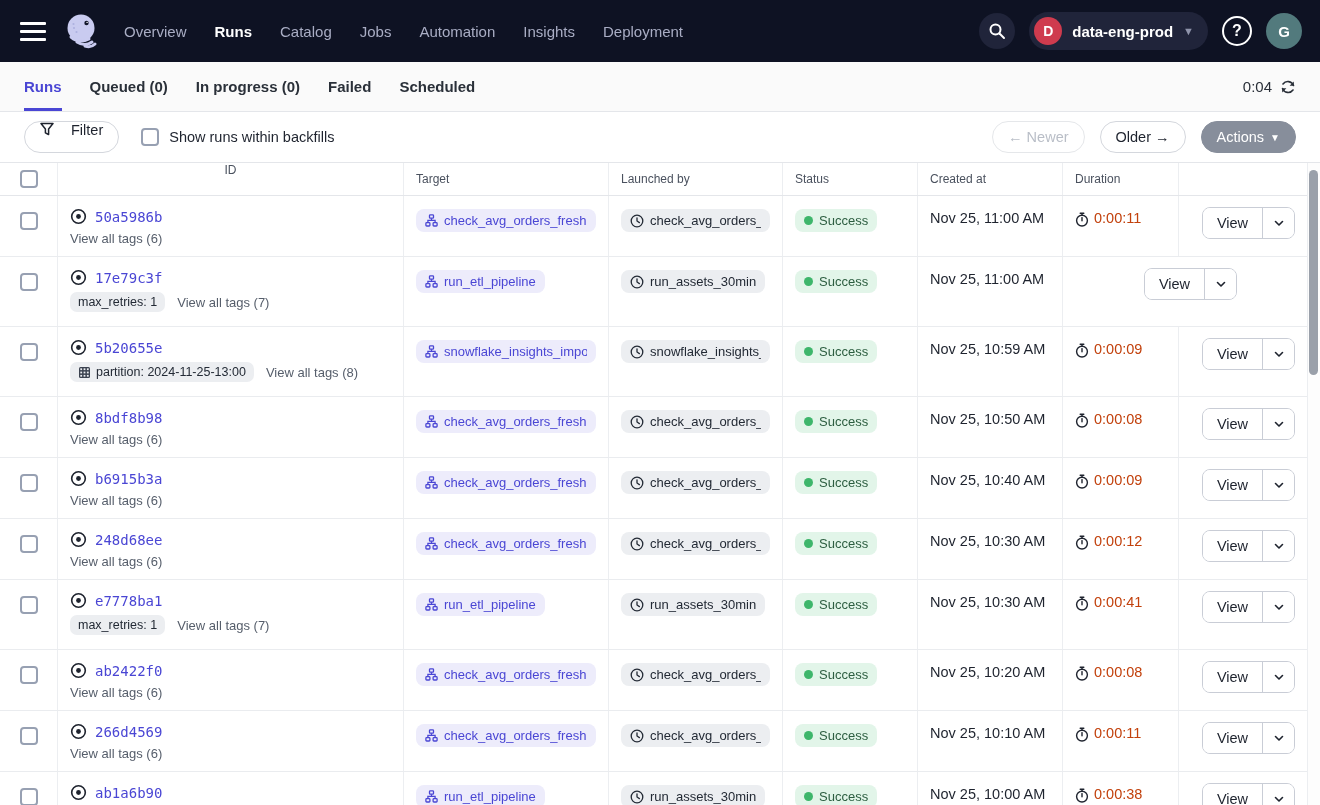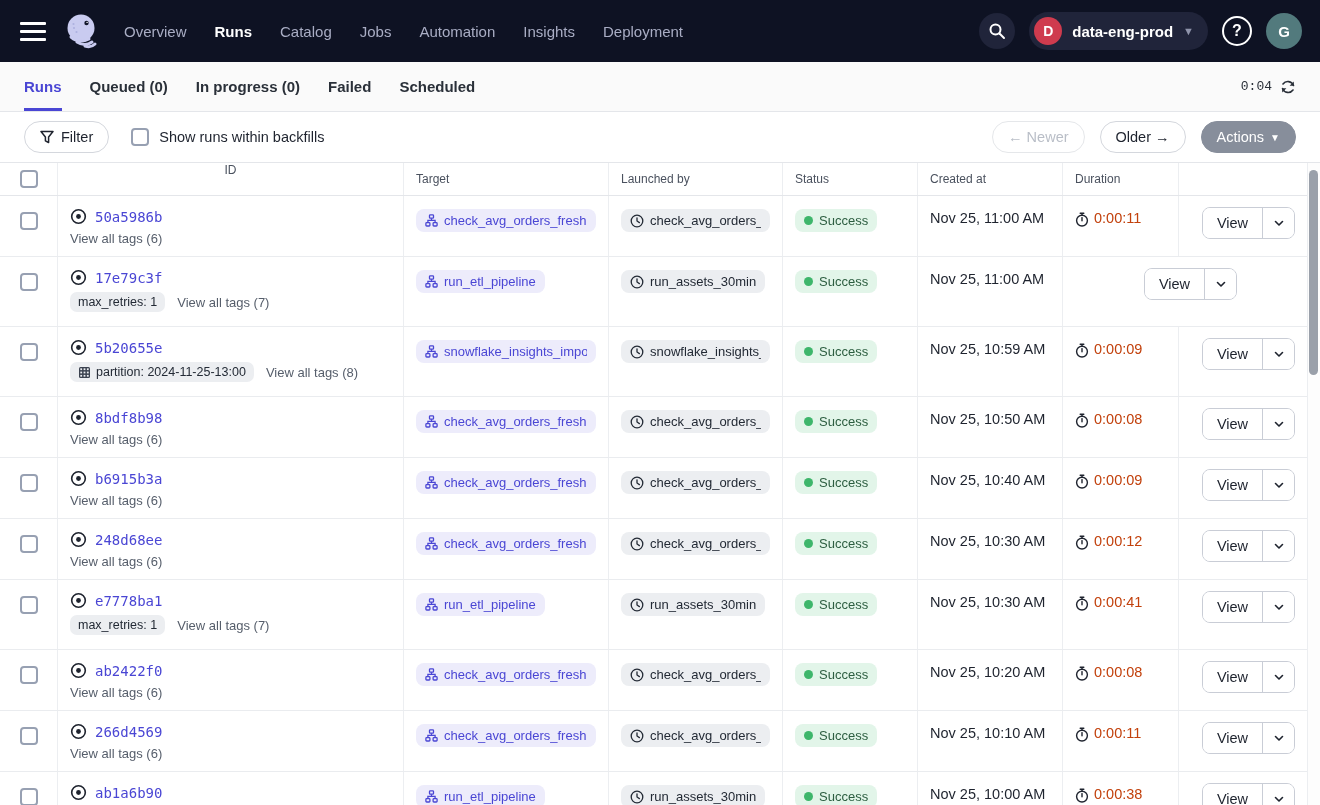--- a/index.html
+++ b/index.html
@@ -22,26 +22,26 @@
   .ws-chevron { color:#8f94ab; font-size:11px; }
   .help-btn { width:30px; height:30px; border-radius:50%; border:2px solid #fff; color:#fff; font-size:16px; font-weight:bold; display:flex; align-items:center; justify-content:center; cursor:pointer; }
   .avatar { width:36px; height:36px; border-radius:50%; background:#527а7d; background:#527a7d; color:#fff; font-size:15px; font-weight:bold; display:flex; align-items:center; justify-content:center; cursor:pointer; }
 
   
   .tabbar { height:50px; background:#fafafa; border-bottom:1px solid #e4e6ea; display:flex; align-items:center; padding:0 24px; }
   .tabs { display:flex; gap:28px; height:100%; align-items:center; }
   .tab { font-size:15px; color:#2a3039; font-weight:bold; cursor:pointer; height:100%; display:flex; align-items:center; position:relative; }
   .tab.active { color:#4a46d4; }
   .tab.active::after { content:""; position:absolute; left:0; right:0; bottom:0; height:3px; background:#4a46d4; }
-  .tabbar-right { margin-left:auto; display:flex; align-items:center; gap:8px; color:#2a3039; font-size:13px;font-family:Liberation Mono, monospace; }
+  .tabbar-right { margin-left:auto; display:flex; align-items:center; gap:8px; color:#2a3039; font-size:15px; }
   .refresh-icon { cursor:pointer; display:flex; }
 
   
   .toolbar { height:50px; background:#fff; display:flex; align-items:center; padding:0 24px; }
-  .filter-btn { height:32px; border:1px solid #d4d7dd; border-radius:16px; background:#fff; display:flex; align-items:center; gap:7px; padding:0 15px; font-size:14.5px; color:#1e232e; cursor:pointer; }
+  .filter-btn { height:32px; border:1px solid #d4d7dd; border-radius:16px; background:#fff; display:flex; align-items:flex-start; gap:17px; padding:0 15px; font-size:14.5px; color:#1e232e; cursor:pointer; }
   .backfill { display:flex; align-items:center; gap:10px; margin-left:22px; cursor:pointer; }
   .checkbox { width:18px; height:18px; border:2px solid #97a0b2; border-radius:4px; background:#fff; display:inline-block; flex:none; }
   .backfill-label { font-size:14.5px; color:#1e232e; }
   .toolbar-right { margin-left:auto; display:flex; align-items:center; gap:15px; }
   .pill-btn { height:32px; border-radius:16px; border:1px solid #d4d7dd; background:#fff; font-size:14.5px; color:#1e232e; padding:0 15px; display:flex; align-items:center; gap:6px; cursor:pointer; font-family:inherit; }
   .pill-btn.disabled { color:#b9bec7; border-color:#e5e7ea; cursor:default; }
   .pill-btn.actions { background:#878e9b; border-color:#878e9b; color:#fff; }
   .pill-btn .caret { font-size:10px; }
 
   

